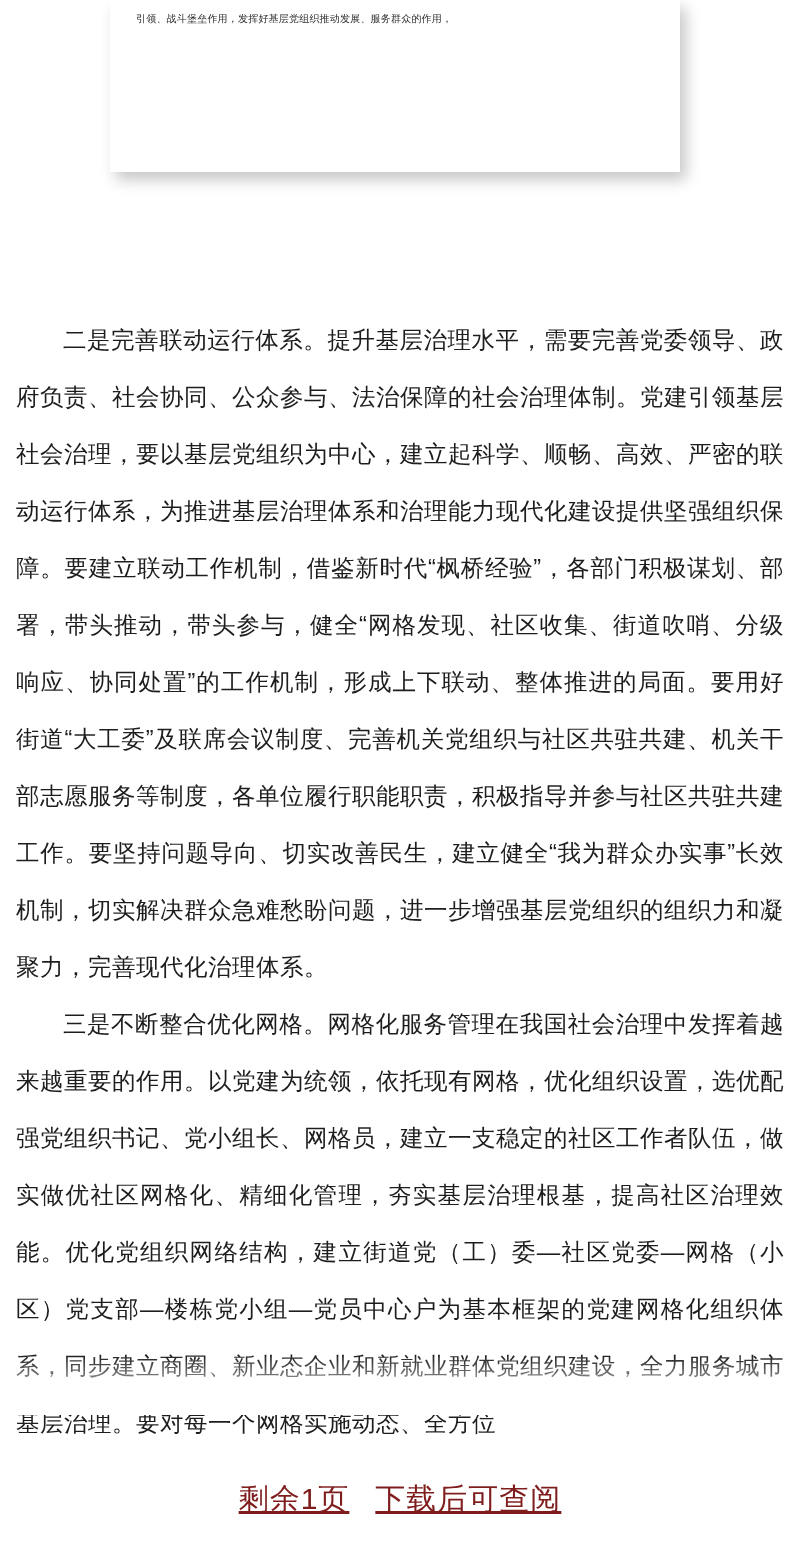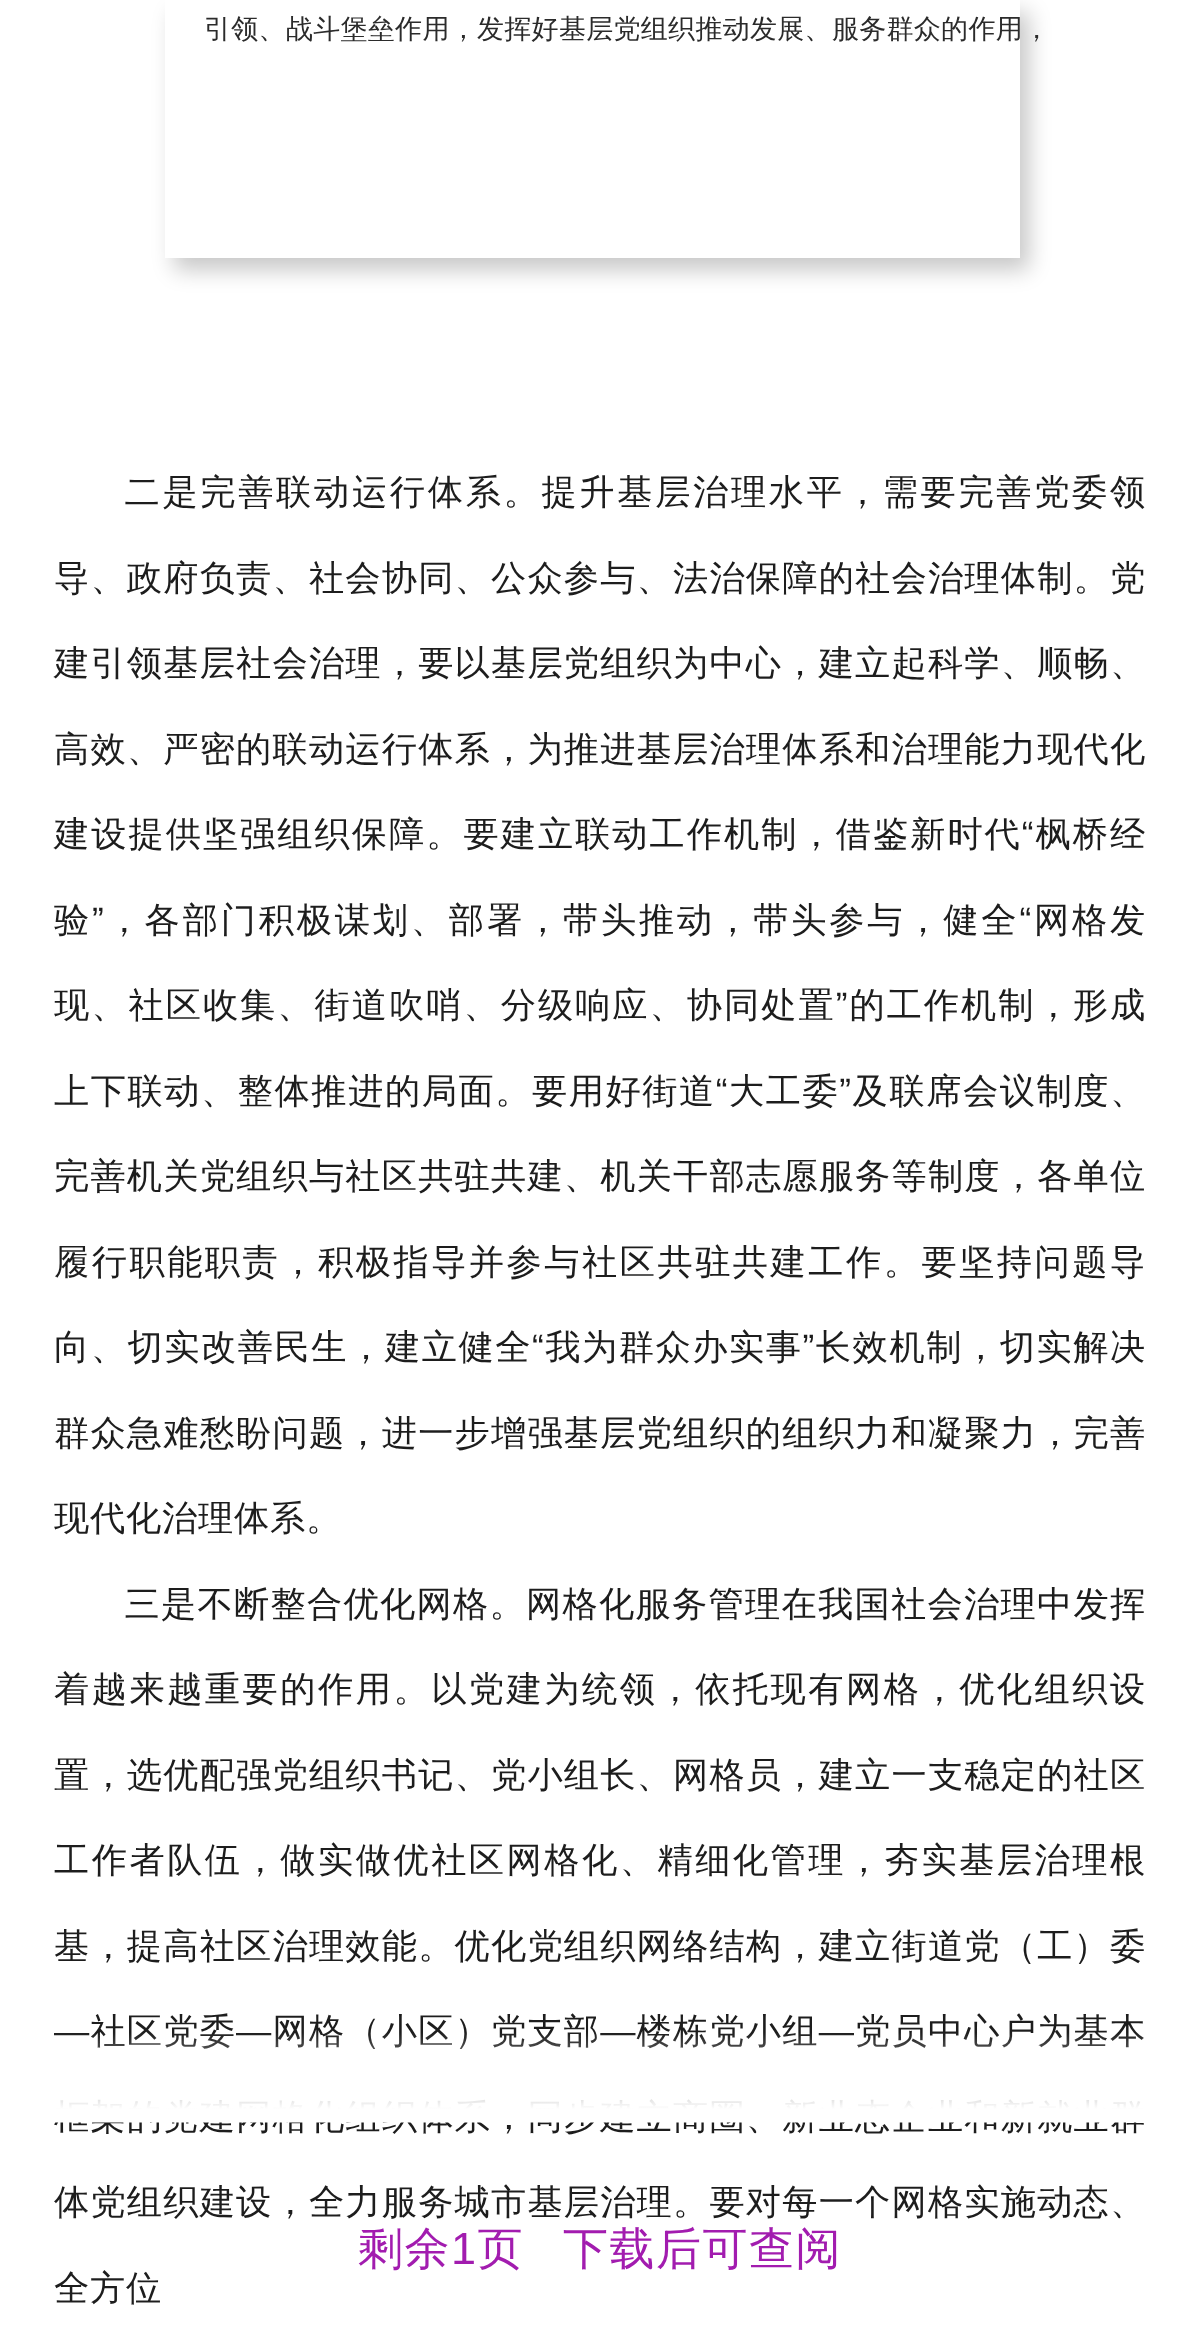--- a/index.html
+++ b/index.html
@@ -24,37 +24,37 @@
   }
   .preview-card {
     position: relative;
     background: #ffffff;
     box-shadow: 6px 8px 14px rgba(0,0,0,0.22);
     padding: 0 26px 0 26px;
     height: 172px;
     box-sizing: border-box;
   }
   .preview-line {
-    font-size: 18px;
+    font-size: 10px;
     color: #2b2b2b;
     line-height: 34px;
     letter-spacing: 0.2px;
     white-space: nowrap;
   }
   .preview-line.first {
     padding-top: 2px;
   }
 
   
   .doc-body {
     position: absolute;
     left: 0;
-    top: 300px;
+    top: 312px;
     width: 800px;
-    padding: 0 36px;
+    padding: 0 16px;
     box-sizing: border-box;
   }
   .para {
     font-size: 23.5px;
     line-height: 57px;
     color: #1d1d1d;
     text-align: justify;
     text-justify: inter-ideograph;
     text-indent: 2em;
     margin: 0;
@@ -74,22 +74,23 @@
     background: linear-gradient(to bottom, rgba(255,255,255,0), #ffffff 85%);
     pointer-events: none;
   }
   .footer {
     position: absolute;
     left: 0;
     right: 0;
     bottom: 45px;
     text-align: center;
     font-size: 30px;
-    color: #a21caf;
+    color: #7f1d1d;
     letter-spacing: 1px;
+    text-decoration: underline;
   }
   .footer .gap {
     display: inline-block;
     width: 26px;
   }
 </style>
 </head>
 <body>
 
 <div class="preview-card-wrap">

